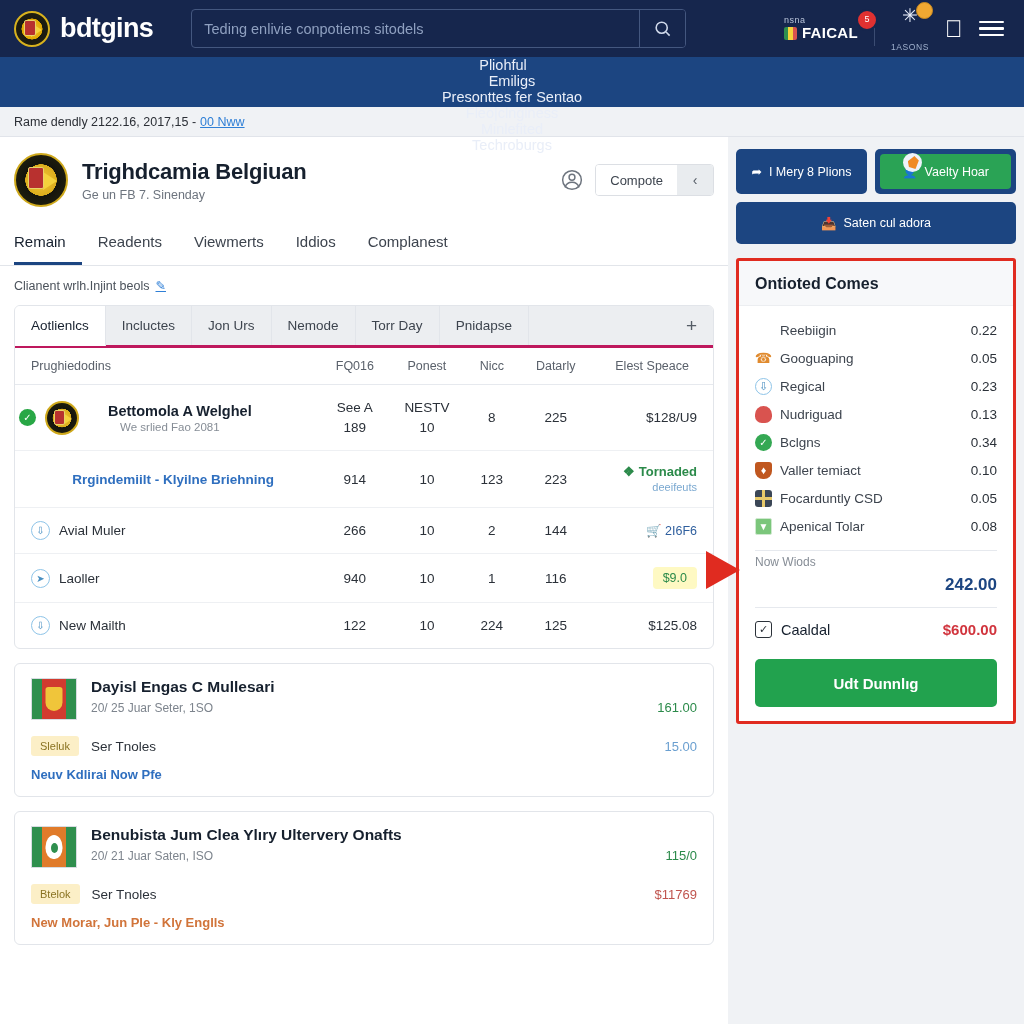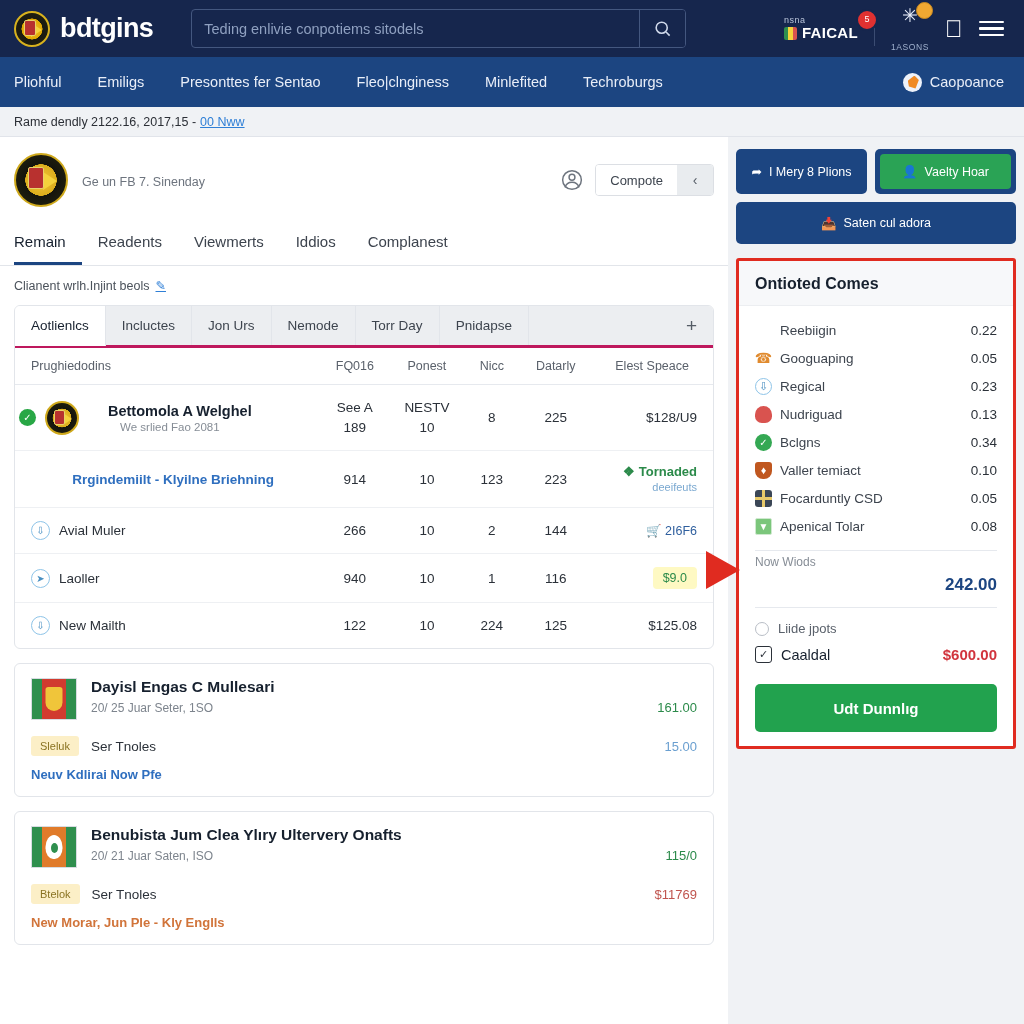--- a/index.html
+++ b/index.html
@@ -63,21 +63,21 @@
     background:#f0a832; border:1px solid #c98a22; }
   .coin-label { color:#9fb0cd; font-size:8.5px; letter-spacing:0.6px; margin-top:18px; }
   .sparkle { color:#e8eefb; font-size:19px; line-height:1; }
   .apple-ico { color:#fff; font-size:24px; line-height:1; }
   .burger { display:flex; flex-direction:column; gap:4px; cursor:pointer; }
   .burger i { display:block; width:25px; height:2.5px; background:#fff; border-radius:1px; }
 
   
   .navbar {
     height:50px; background:#1c4581; display:flex; align-items:center;
-    padding:0 14px; gap:0;
+    padding:0 14px; gap:0;flex-direction:column;
   }
   .navbar a {
     color:#e9eef8; font-size:14.5px; text-decoration:none; padding:0 18px; white-space:nowrap;
   }
   .navbar a:first-child { padding-left:0; }
   .nav-right { margin-left:auto; display:flex; align-items:center; gap:8px; color:#e9eef8; font-size:14.5px; padding-right:6px; }
   .nav-globe { width:19px;height:19px;border-radius:50%;background:#eef2fa; position:relative; flex:none;}
   .nav-globe::after{content:"";position:absolute;left:5px;top:3px;width:11px;height:13px;
     background:#f08a24; clip-path:polygon(0 40%,60% 0,100% 35%,70% 100%,10% 85%);}
 
@@ -305,20 +305,21 @@
     <a class="lnk" href="#">00 Nww</a>
   </div>
 
   <div class="body">
 
     <div class="leftcol">
 
       <div class="titlerow">
         <div class="crest"></div>
         <div>
+          <div class="title-h">Trighdcamia Belgiuan</div>
           <div class="title-sub">Ge un FB 7. Sinenday</div>
         </div>
         <div class="title-actions">
           <svg class="round-ico" viewBox="0 0 24 24" fill="none" stroke="#6d747e" stroke-width="1.6">
             <circle cx="12" cy="9" r="3.2"></circle>
               <path d="M4.5 20c1-4 4-5.6 7.5-5.6s6.5 1.6 7.5 5.6"></path>
             <circle cx="12" cy="12" r="10.2"></circle>
           </svg>
           <div class="seg">
             <div class="s1">Compote</div>
@@ -570,24 +571,20 @@
             <span class="sico env">▼</span>
             <span>Apenical Tolar</span>
             <span class="val">0.08</span>
           </div>
 
           <div class="rb-sep"></div>
           <div class="rb-sub">Now Wiods</div>
           <div class="rb-total">242.00</div>
 
           <div class="rb-sep2"></div>
-          <div class="rb-opt">
-            <span class="radio"></span>
-            <span>Liide jpots</span>
-          </div>
           <div class="rb-opt strong">
             <span class="cbox">✓</span>
             <span>Caaldal</span>
             <span class="amt">$600.00</span>
           </div>
 
           <button class="cta">Udt Dunnlıg</button>
         </div>
       </div>
 

